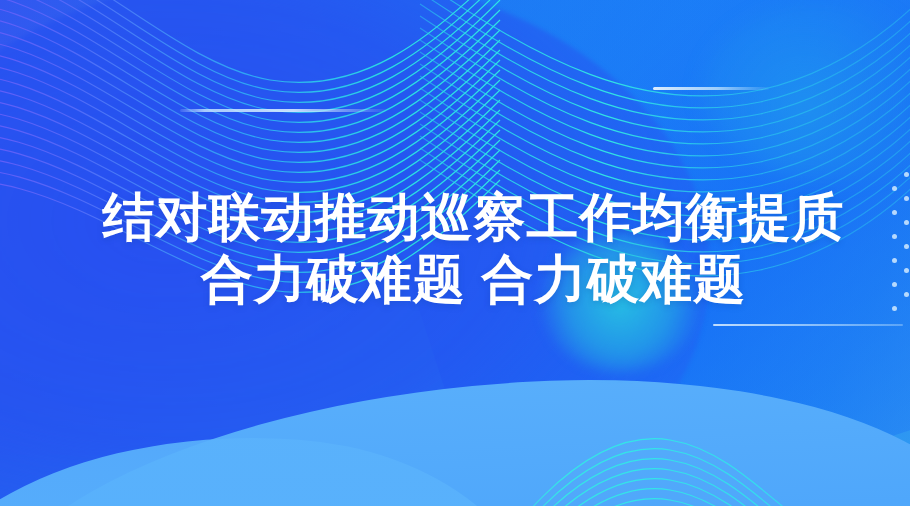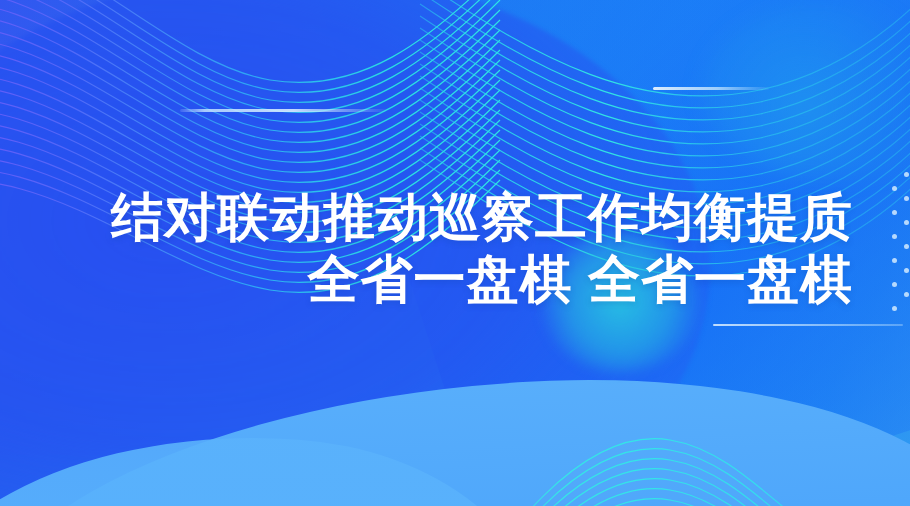--- a/index.html
+++ b/index.html
@@ -180,22 +180,23 @@
     border-radius: 50%;
     background: rgba(226,243,255,0.78);
   }
 
   
   .headline {
     position: absolute;
     left: 0;
     top: 186px;
     width: 853px;
-    text-align: right;
+    text-align: center;
     z-index: 30;
+    padding-left: 47px;
   }
   .headline .line {
     display: block;
     color: #ffffff;
     font-weight: 700;
     font-size: 52px;
     line-height: 62px;
     letter-spacing: 1px;
     white-space: nowrap;
     text-shadow: 0 2px 6px rgba(12,60,150,0.22);
@@ -331,16 +332,16 @@
     <span class="dot" style="left:20px; top:74px;"></span>
     <span class="dot" style="left:8px;  top:88px;"></span>
     <span class="dot" style="left:20px; top:98px;"></span>
     <span class="dot" style="left:8px;  top:112px;"></span>
     <span class="dot" style="left:20px; top:122px;"></span>
     <span class="dot" style="left:8px;  top:136px;"></span>
   </div>
 
   <div class="headline">
     <span class="line">结对联动推动巡察工作均衡提质</span>
-    <span class="line">全省一盘棋 全省一盘棋</span>
+    <span class="line">合力破难题 合力破难题</span>
   </div>
 
 </div>
 
 </body></html>

